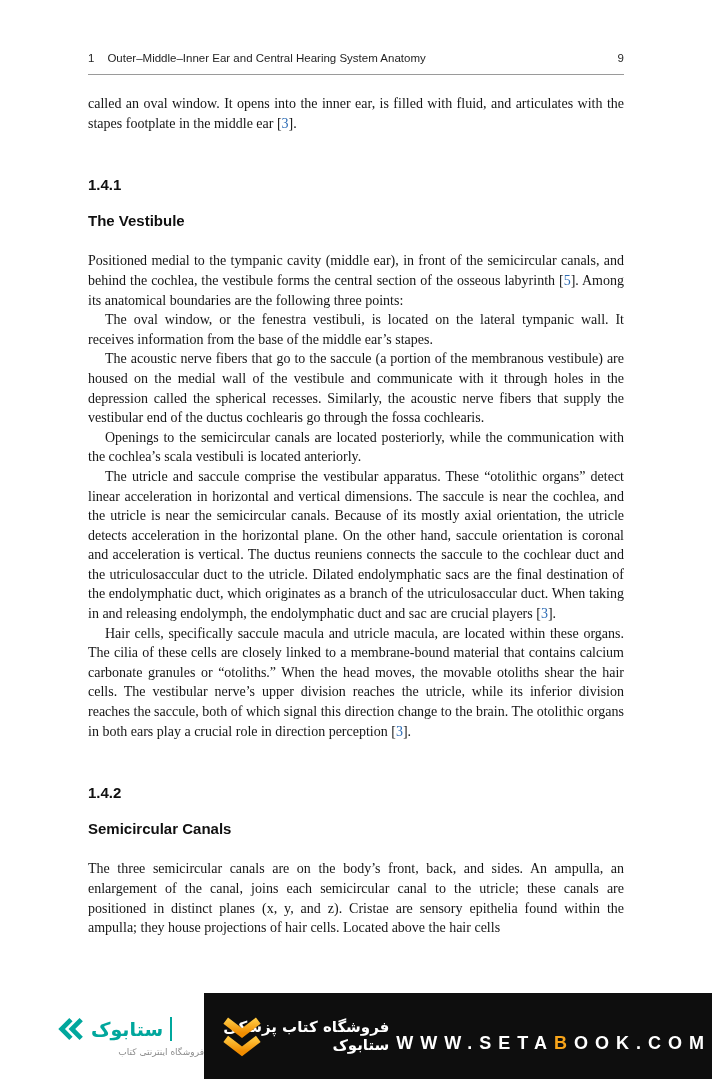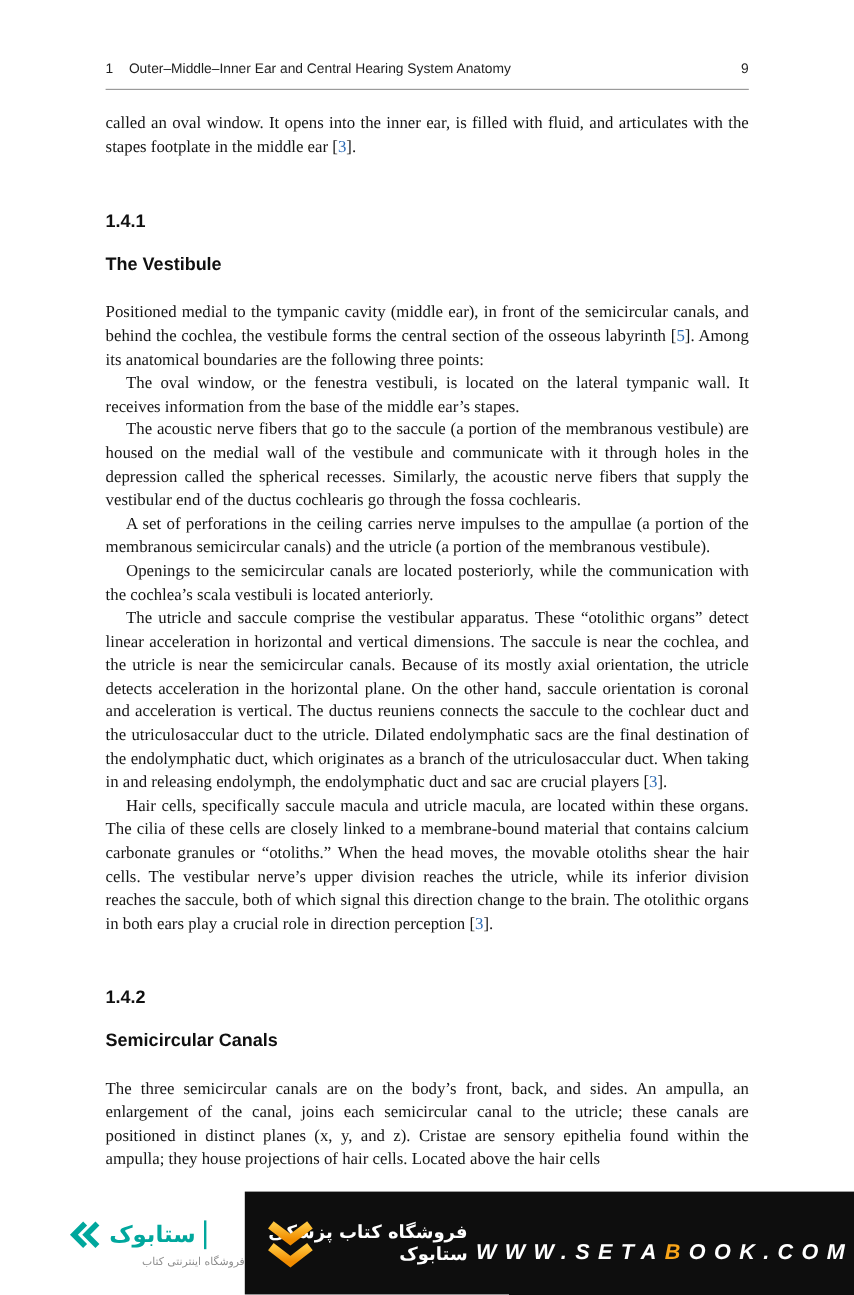--- a/index.html
+++ b/index.html
@@ -58,21 +58,21 @@
     padding-right:24px;
   }
   .footer-mark { position:absolute; left:16px; top:50%; transform:translateY(-50%); line-height:0; }
   .footer-texts { display:flex; flex-direction:row; align-items:flex-end; gap:7px; }
   .store-name {
     font-family:"DejaVu Sans",sans-serif; font-size:15px; font-weight:bold;
     color:#ffffff; direction:rtl;
   }
   .site-url {
     font-family:"Liberation Sans",sans-serif; font-size:18px; font-weight:bold;
-    color:#ffffff; letter-spacing:7px; margin-right:-7px; white-space:nowrap;font-style:italic;
+    color:#ffffff; letter-spacing:7px; margin-right:-7px; white-space:nowrap;
   }
   .site-url .hl { color:#f9a51a; }
 </style>
 </head>
 <body>
 
 <div class="page">
   <div class="content">
 
     <header class="running-head">
@@ -88,21 +88,20 @@
       <p class="para"><span>called an oval window. It opens into the inner ear, is filled with fluid, and articulates with the stapes footplate in the middle ear [</span><span class="cite">3</span><span>].</span></p>
 
       <h2 class="section-heading">
         <span>1.4.1</span>
         <span>The Vestibule</span>
       </h2>
 
       <p class="para"><span>Positioned medial to the tympanic cavity (middle ear), in front of the semicircular canals, and behind the cochlea, the vestibule forms the central section of the osseous labyrinth [</span><span class="cite">5</span><span>]. Among its anatomical boundaries are the following three points:</span></p>
       <p class="para indent">The oval window, or the fenestra vestibuli, is located on the lateral tympanic wall. It receives information from the base of the middle ear’s stapes.</p>
       <p class="para indent">The acoustic nerve fibers that go to the saccule (a portion of the membranous vestibule) are housed on the medial wall of the vestibule and communicate with it through holes in the depression called the spherical recesses. Similarly, the acoustic nerve fibers that supply the vestibular end of the ductus cochlearis go through the fossa cochlearis.</p>
-      <p class="para indent">A set of perforations in the ceiling carries nerve impulses to the ampullae (a portion of the membranous semicircular canals) and the utricle (a portion of the membranous vestibule).</p>
       <p class="para indent">Openings to the semicircular canals are located posteriorly, while the communication with the cochlea’s scala vestibuli is located anteriorly.</p>
       <p class="para indent"><span>The utricle and saccule comprise the vestibular apparatus. These “otolithic organs” detect linear acceleration in horizontal and vertical dimensions. The saccule is near the cochlea, and the utricle is near the semicircular canals. Because of its mostly axial orientation, the utricle detects acceleration in the horizontal plane. On the other hand, saccule orientation is coronal and acceleration is vertical. The ductus reuniens connects the saccule to the cochlear duct and the utriculosaccular duct to the utricle. Dilated endolymphatic sacs are the final destination of the endolymphatic duct, which originates as a branch of the utriculosaccular duct. When taking in and releasing endolymph, the endolymphatic duct and sac are crucial players [</span><span class="cite">3</span><span>].</span></p>
       <p class="para indent"><span>Hair cells, specifically saccule macula and utricle macula, are located within these organs. The cilia of these cells are closely linked to a membrane-bound material that contains calcium carbonate granules or “otoliths.” When the head moves, the movable otoliths shear the hair cells. The vestibular nerve’s upper division reaches the utricle, while its inferior division reaches the saccule, both of which signal this direction change to the brain. The otolithic organs in both ears play a crucial role in direction perception [</span><span class="cite">3</span><span>].</span></p>
 
       <h2 class="section-heading">
         <span>1.4.2</span>
         <span>Semicircular Canals</span>
       </h2>
 
       <p class="para">The three semicircular canals are on the body’s front, back, and sides. An ampulla, an enlargement of the canal, joins each semicircular canal to the utricle; these canals are positioned in distinct planes (x, y, and z). Cristae are sensory epithelia found within the ampulla; they house projections of hair cells. Located above the hair cells</p>

